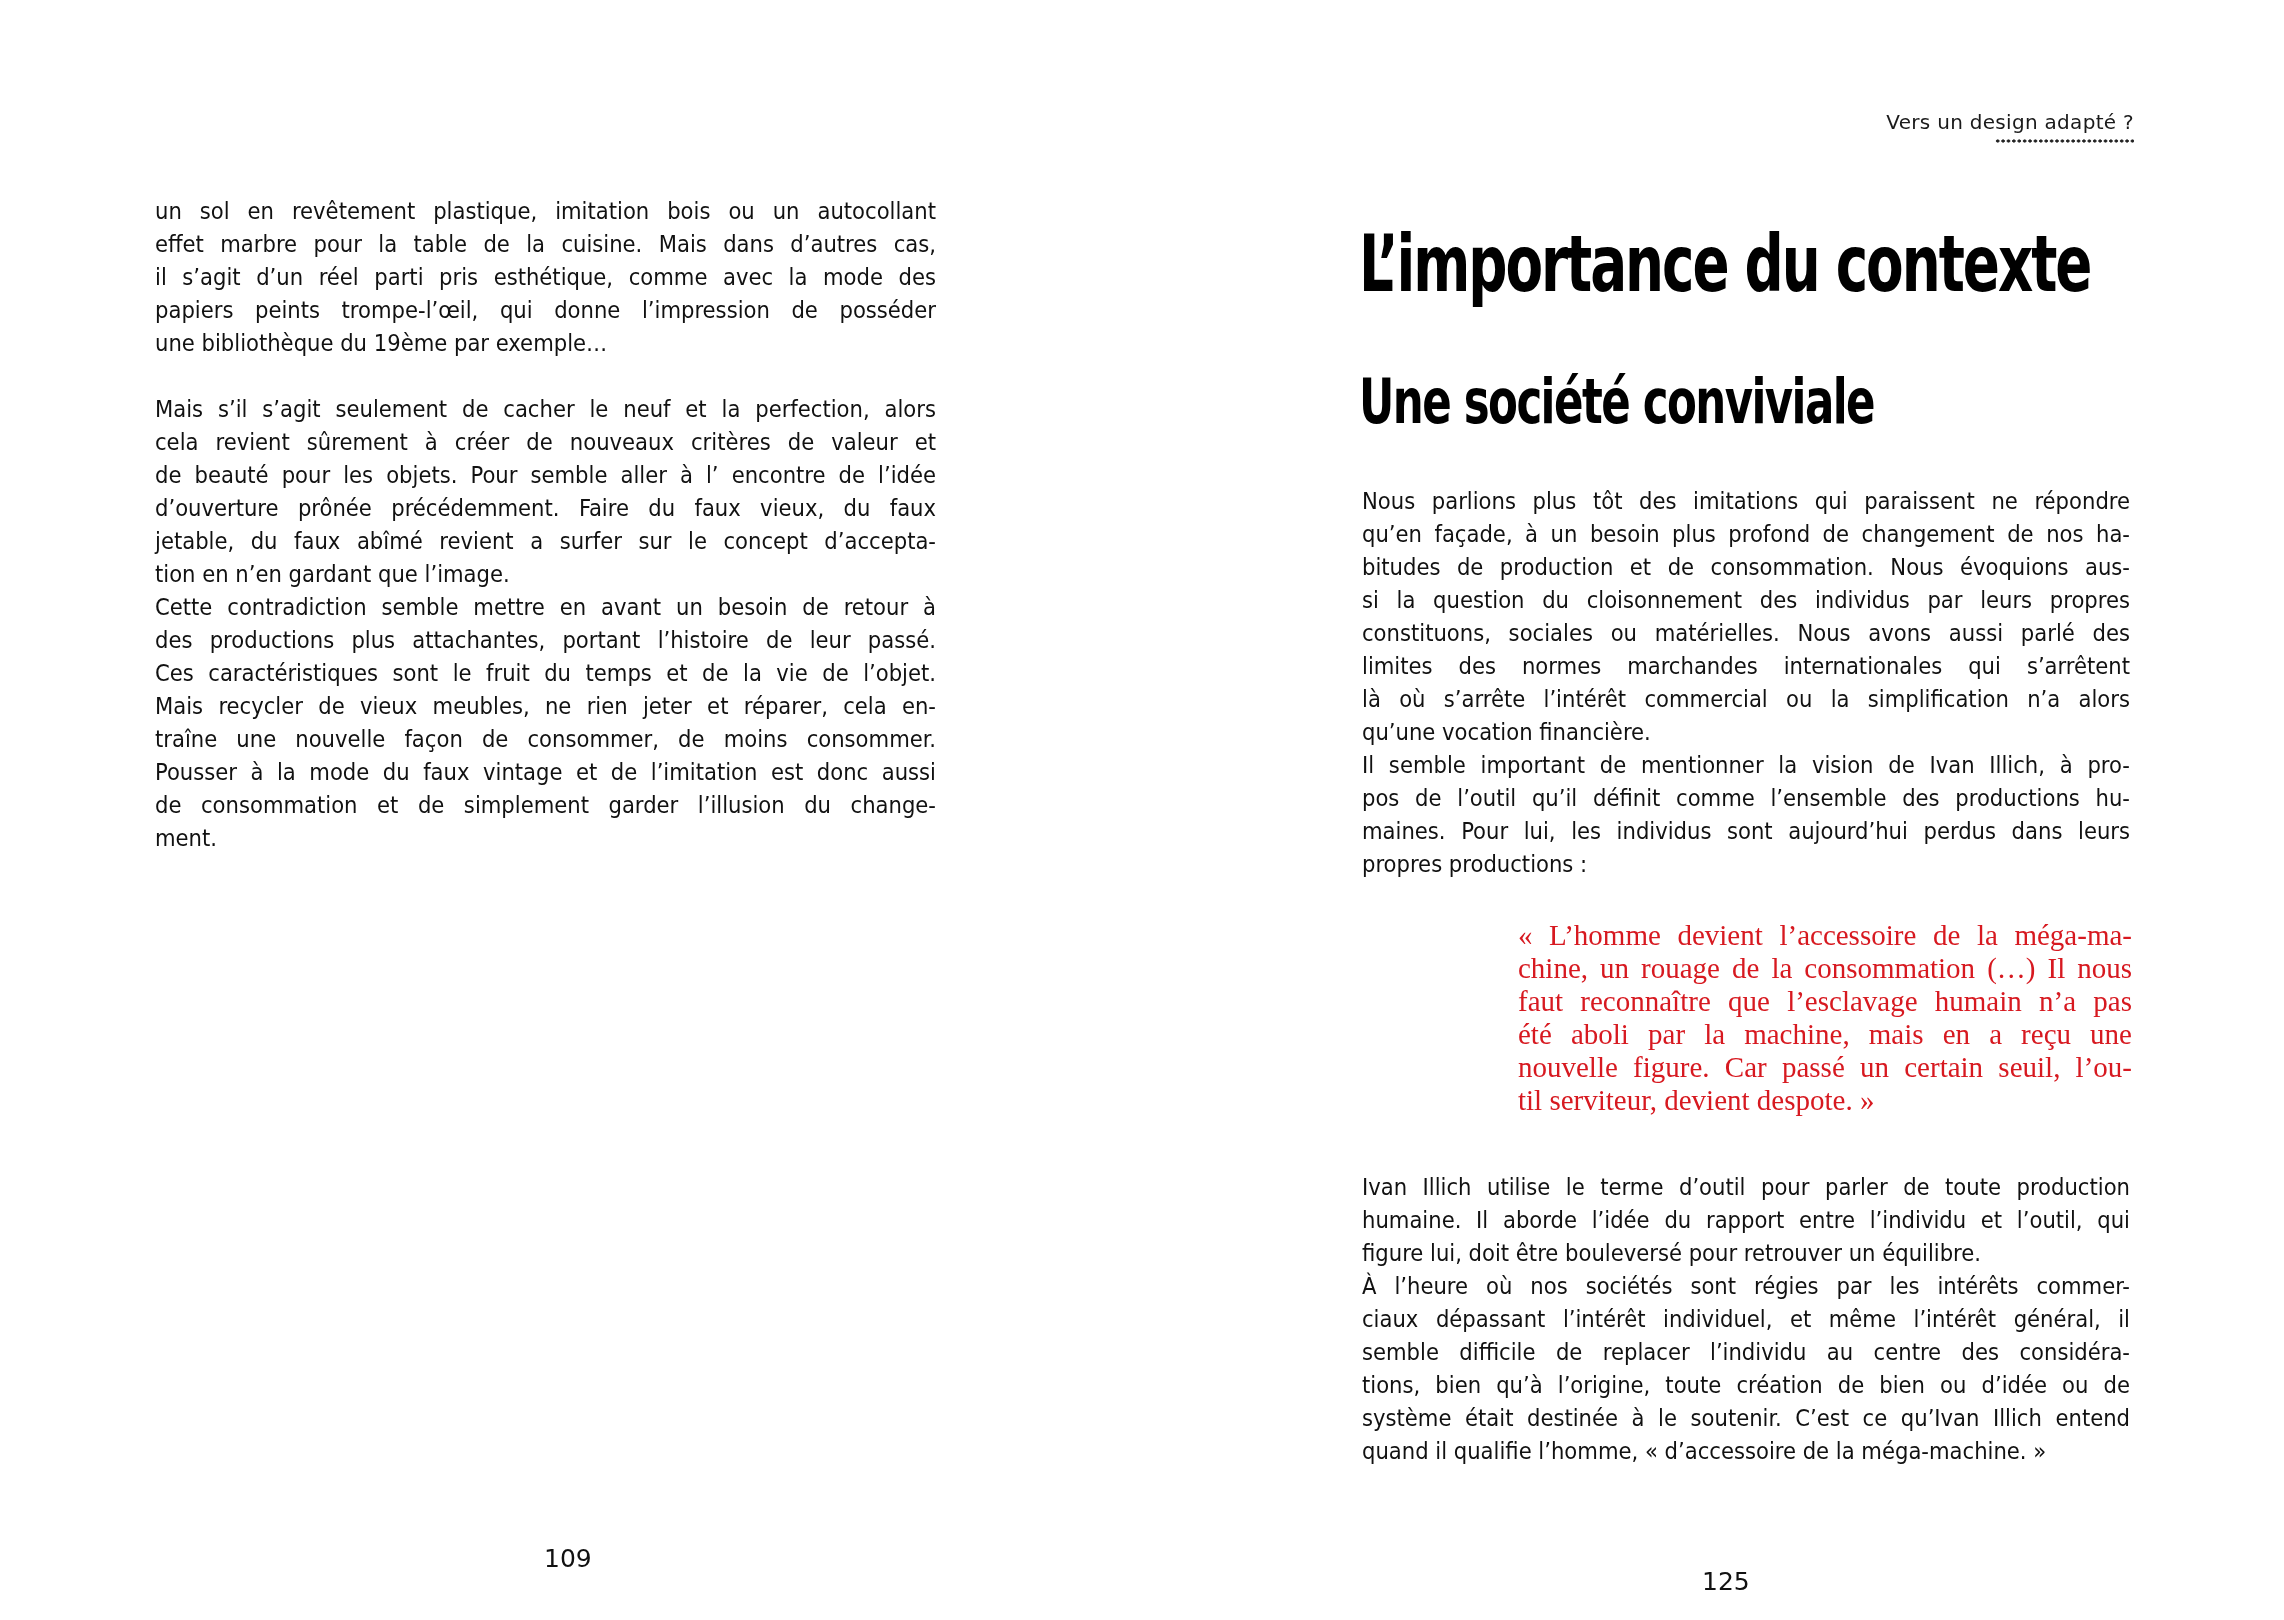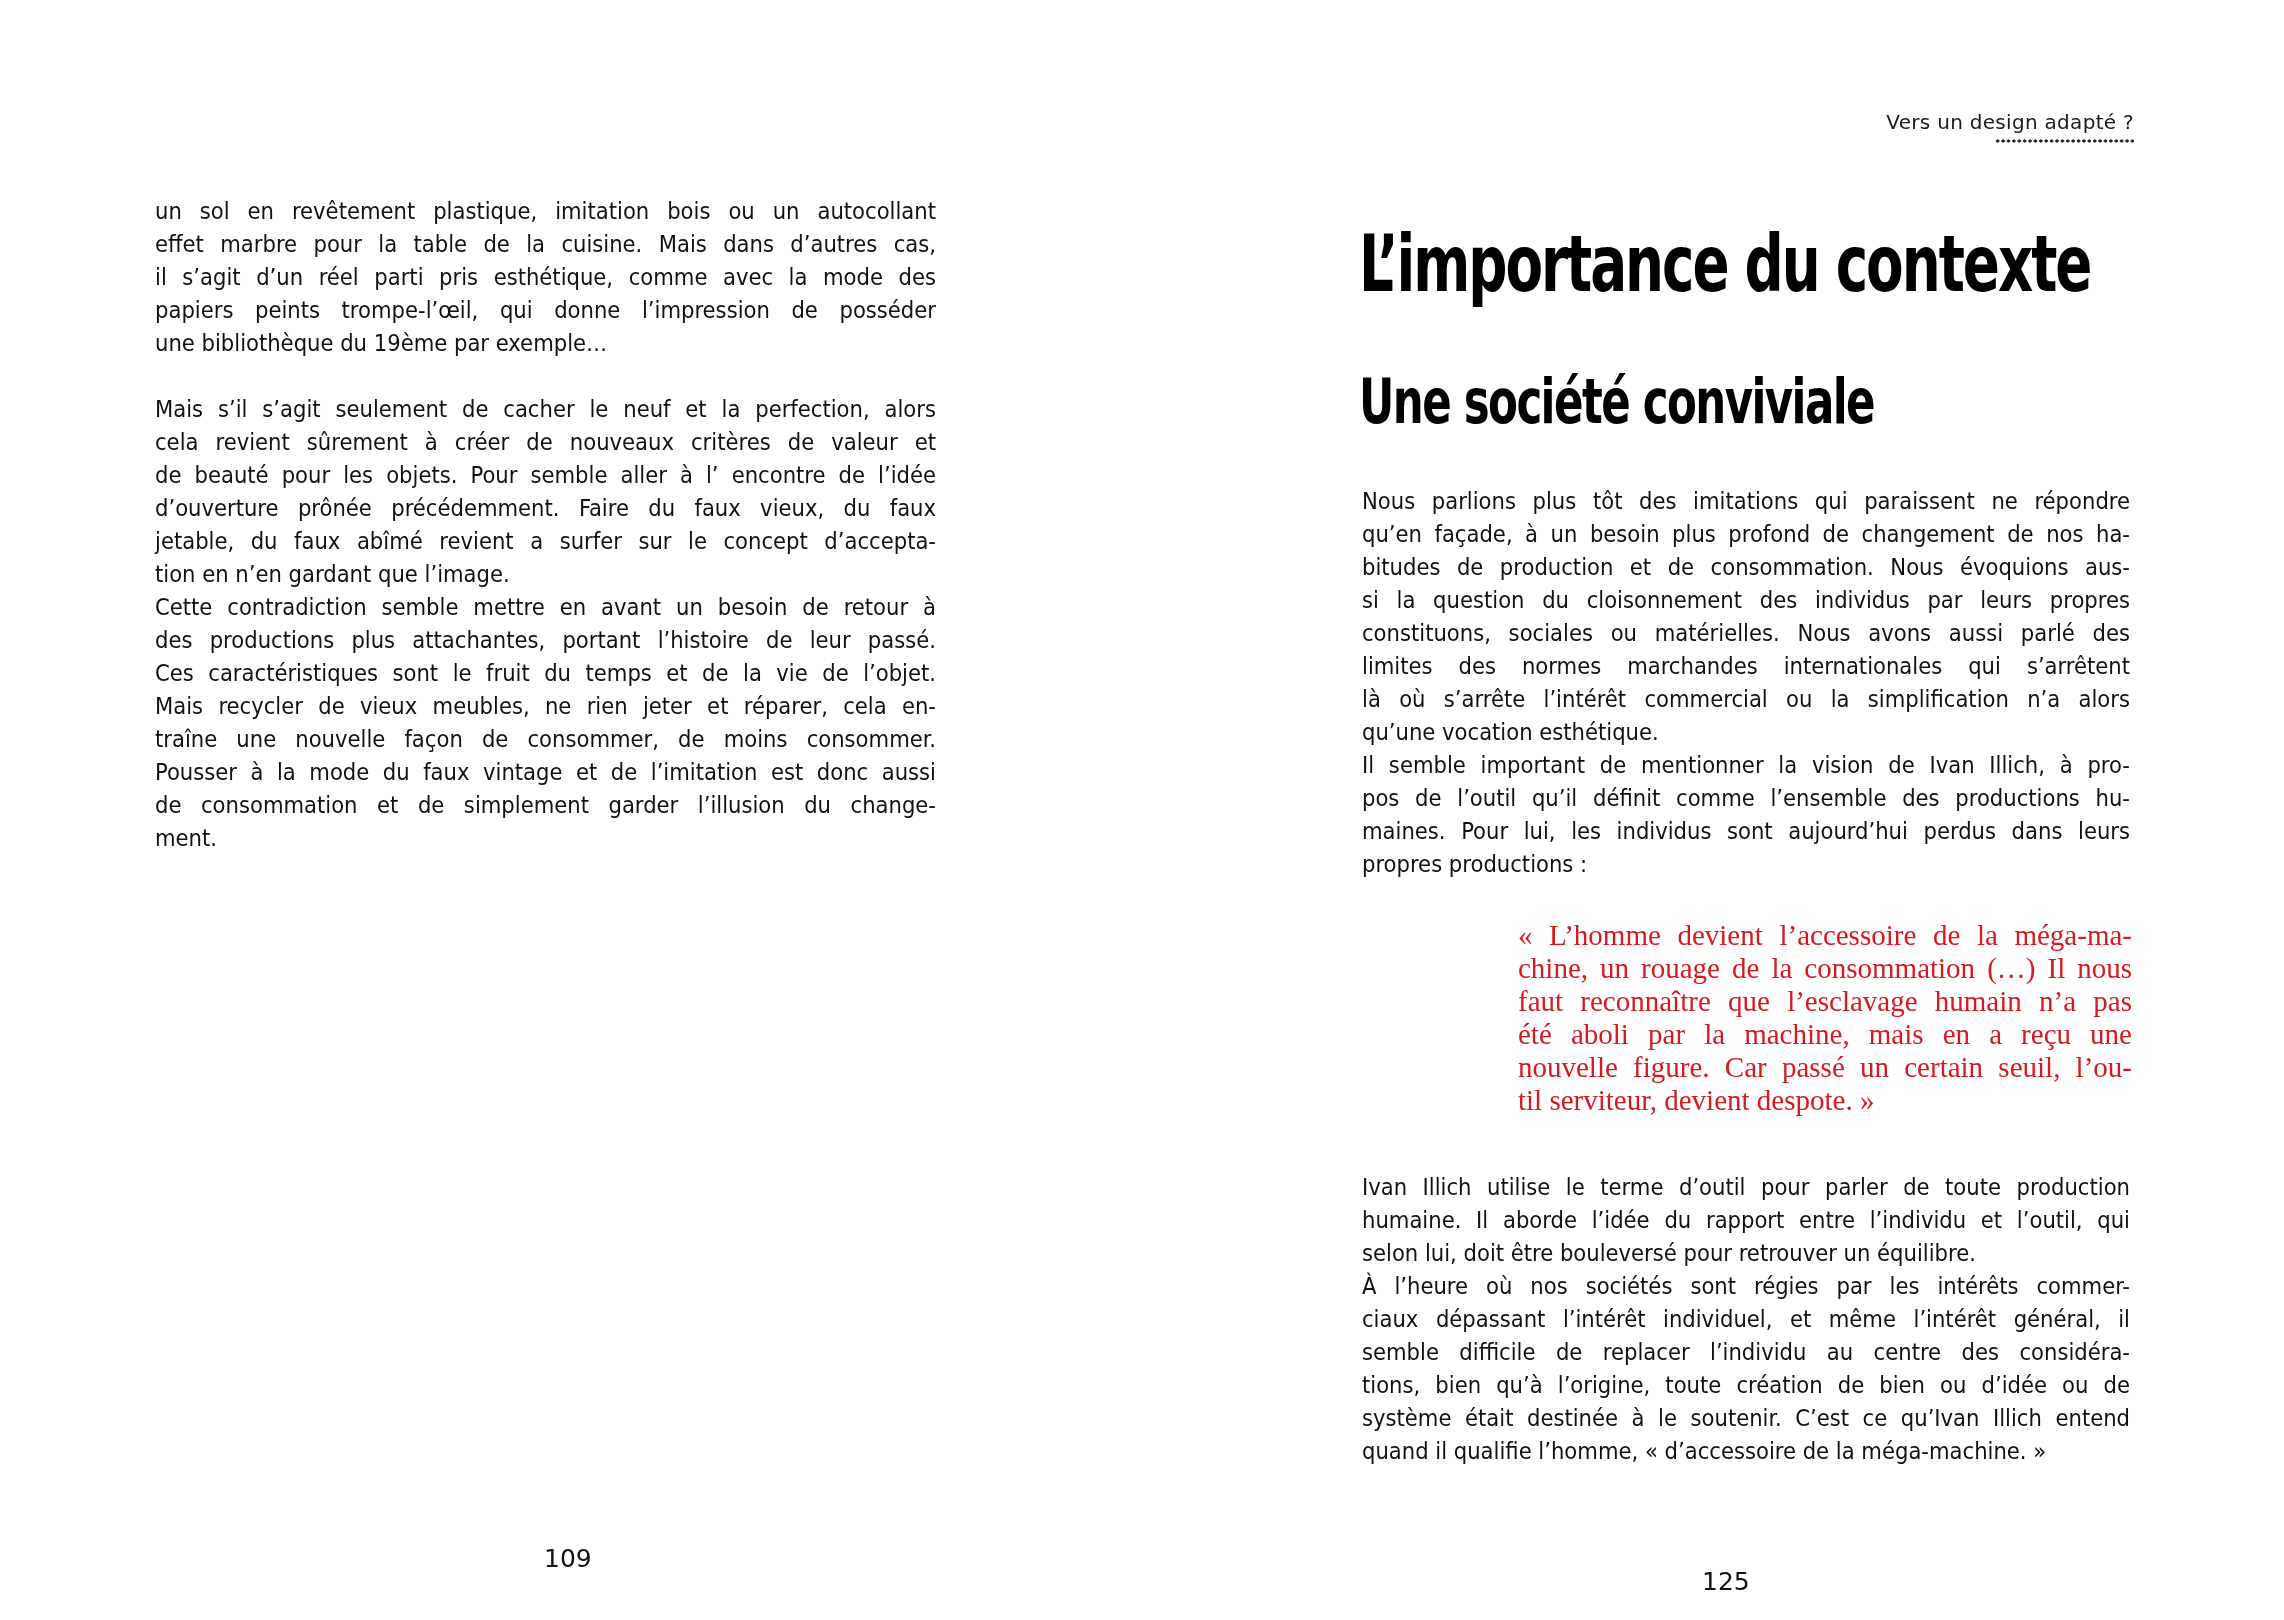--- a/index.html
+++ b/index.html
@@ -192,21 +192,21 @@
 
   <div class="body-text" id="right-text-1">
     <div>
       <span class="line">Nous parlions plus tôt des imitations qui paraissent ne répondre</span>
       <span class="line">qu’en façade, à un besoin plus profond de changement de nos ha-</span>
       <span class="line">bitudes de production et de consommation. Nous évoquions aus-</span>
       <span class="line">si la question du cloisonnement des individus par leurs propres</span>
       <span class="line">constituons, sociales ou matérielles. Nous avons aussi parlé des</span>
       <span class="line">limites des normes marchandes internationales qui s’arrêtent</span>
       <span class="line">là où s’arrête l’intérêt commercial ou la simplification n’a alors</span>
-      <span class="line last">qu’une vocation esthétique.</span>
+      <span class="line last">qu’une vocation financière.</span>
     </div>
     <div>
       <span class="line">Il semble important de mentionner la vision de Ivan Illich, à pro-</span>
       <span class="line">pos de l’outil qu’il définit comme l’ensemble des productions hu-</span>
       <span class="line">maines. Pour lui, les individus sont aujourd’hui perdus dans leurs</span>
       <span class="line last">propres productions :</span>
     </div>
   </div>
 
   <blockquote class="quote" style="margin: 0px; color: rgb(215, 25, 32);">
@@ -215,21 +215,21 @@
     <span class="line">faut reconnaître que l’esclavage humain n’a pas</span>
     <span class="line">été aboli par la machine, mais en a reçu une</span>
     <span class="line">nouvelle figure. Car passé un certain seuil, l’ou-</span>
     <span class="line last">til serviteur, devient despote. »</span>
   </blockquote>
 
   <div class="body-text" id="right-text-2">
     <div>
       <span class="line">Ivan Illich utilise le terme d’outil pour parler de toute production</span>
       <span class="line">humaine. Il aborde l’idée du rapport entre l’individu et l’outil, qui</span>
-      <span class="line last">selon lui, doit être bouleversé pour retrouver un équilibre.</span>
+      <span class="line last">figure lui, doit être bouleversé pour retrouver un équilibre.</span>
     </div>
     <div>
       <span class="line">À l’heure où nos sociétés sont régies par les intérêts commer-</span>
       <span class="line">ciaux dépassant l’intérêt individuel, et même l’intérêt général, il</span>
       <span class="line">semble difficile de replacer l’individu au centre des considéra-</span>
       <span class="line">tions, bien qu’à l’origine, toute création de bien ou d’idée ou de</span>
       <span class="line">système était destinée à le soutenir. C’est ce qu’Ivan Illich entend</span>
       <span class="line last">quand il qualifie l’homme, « d’accessoire de la méga-machine. »</span>
     </div>
   </div>

